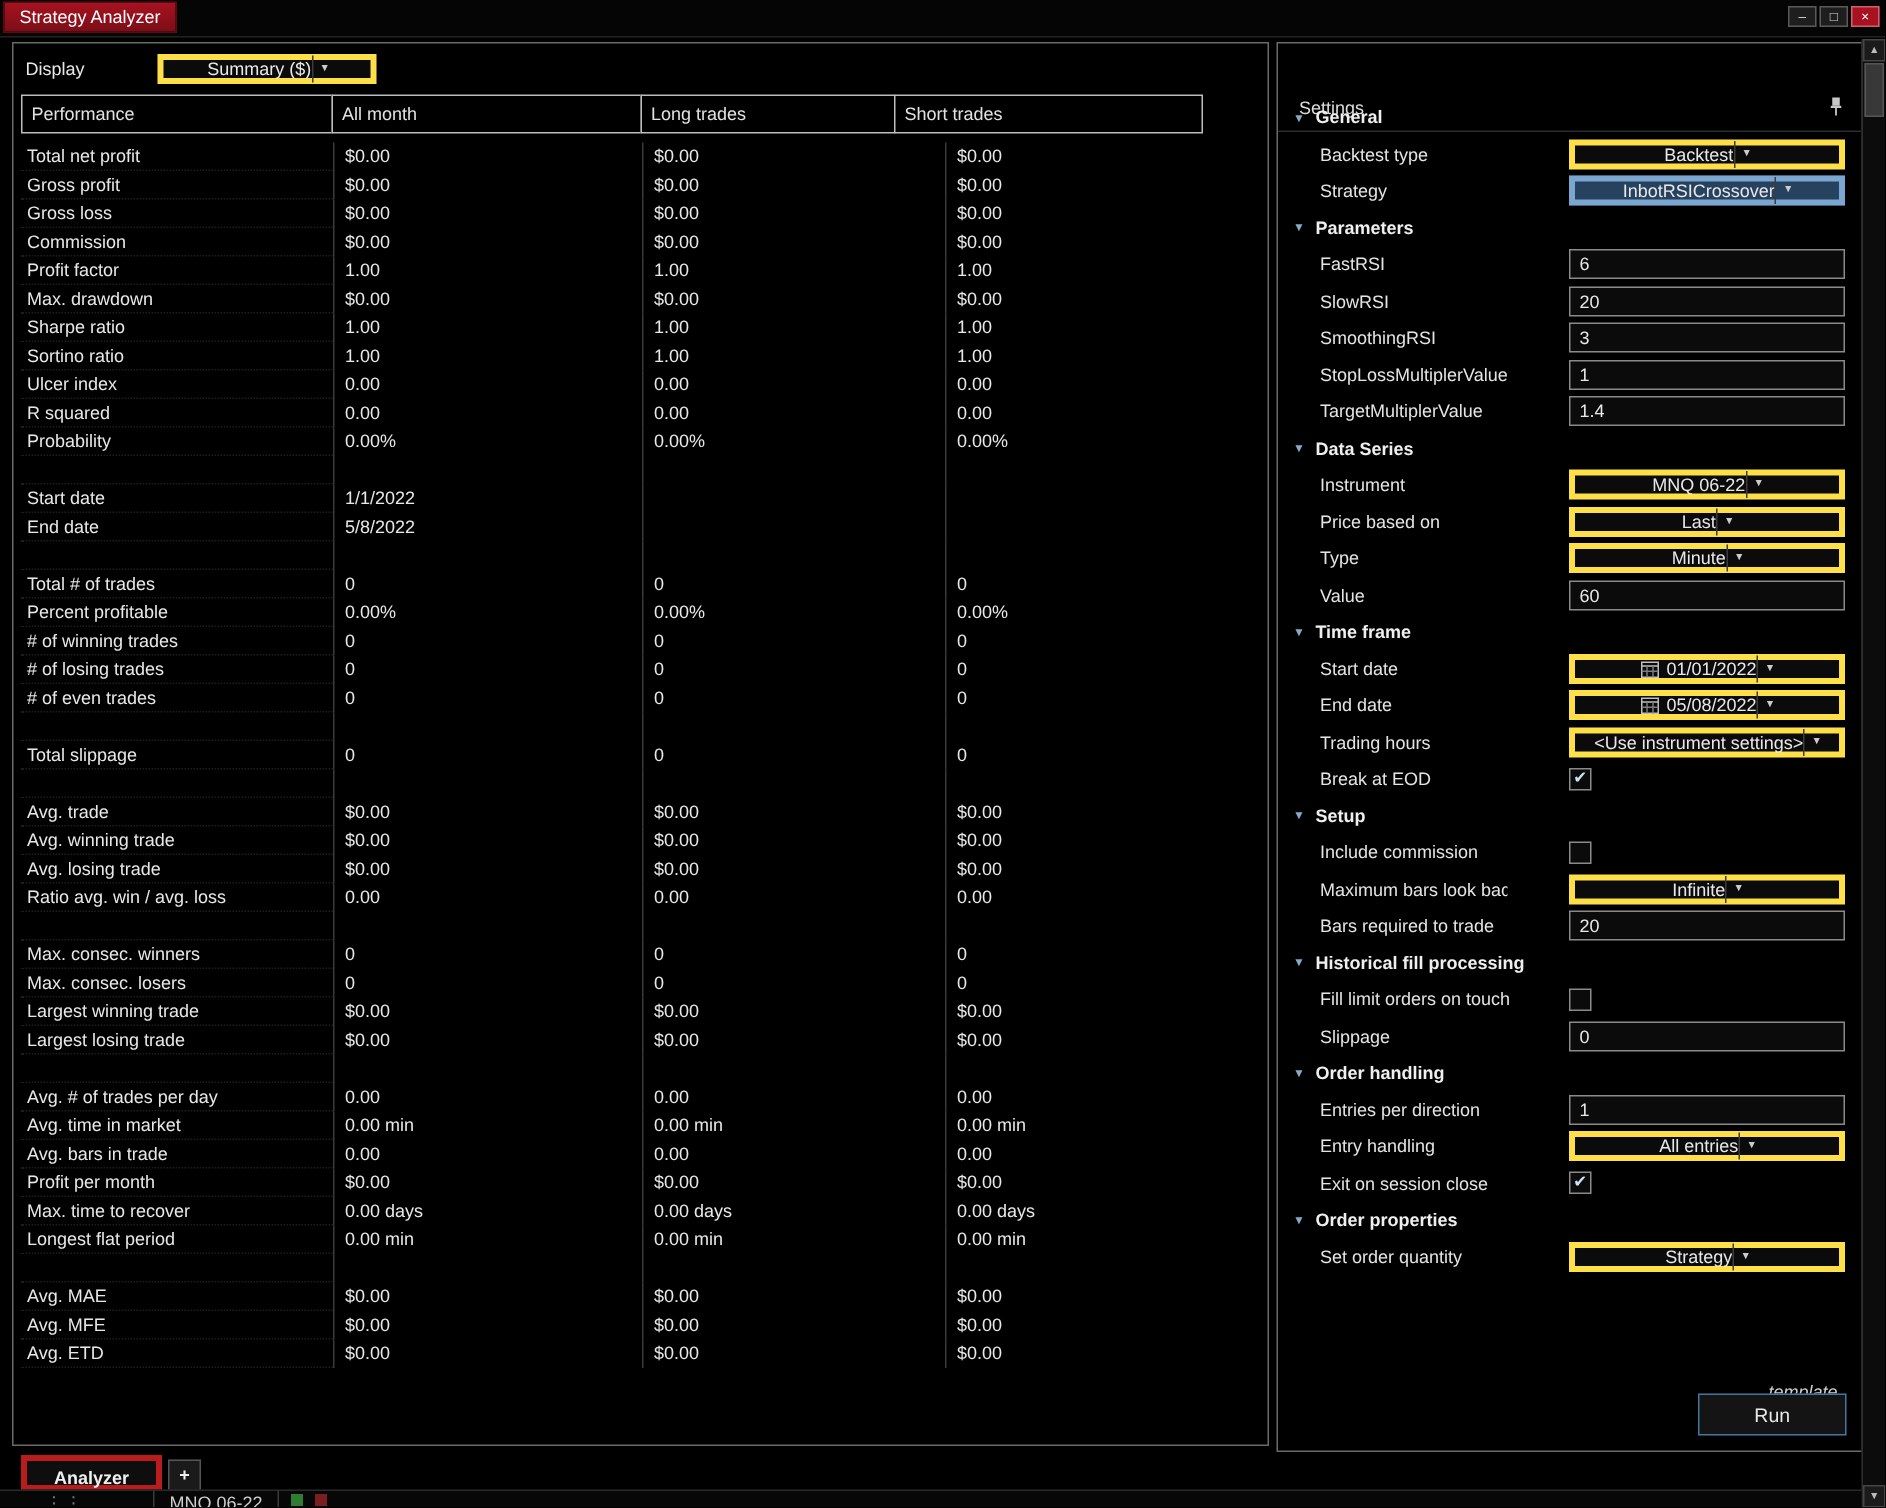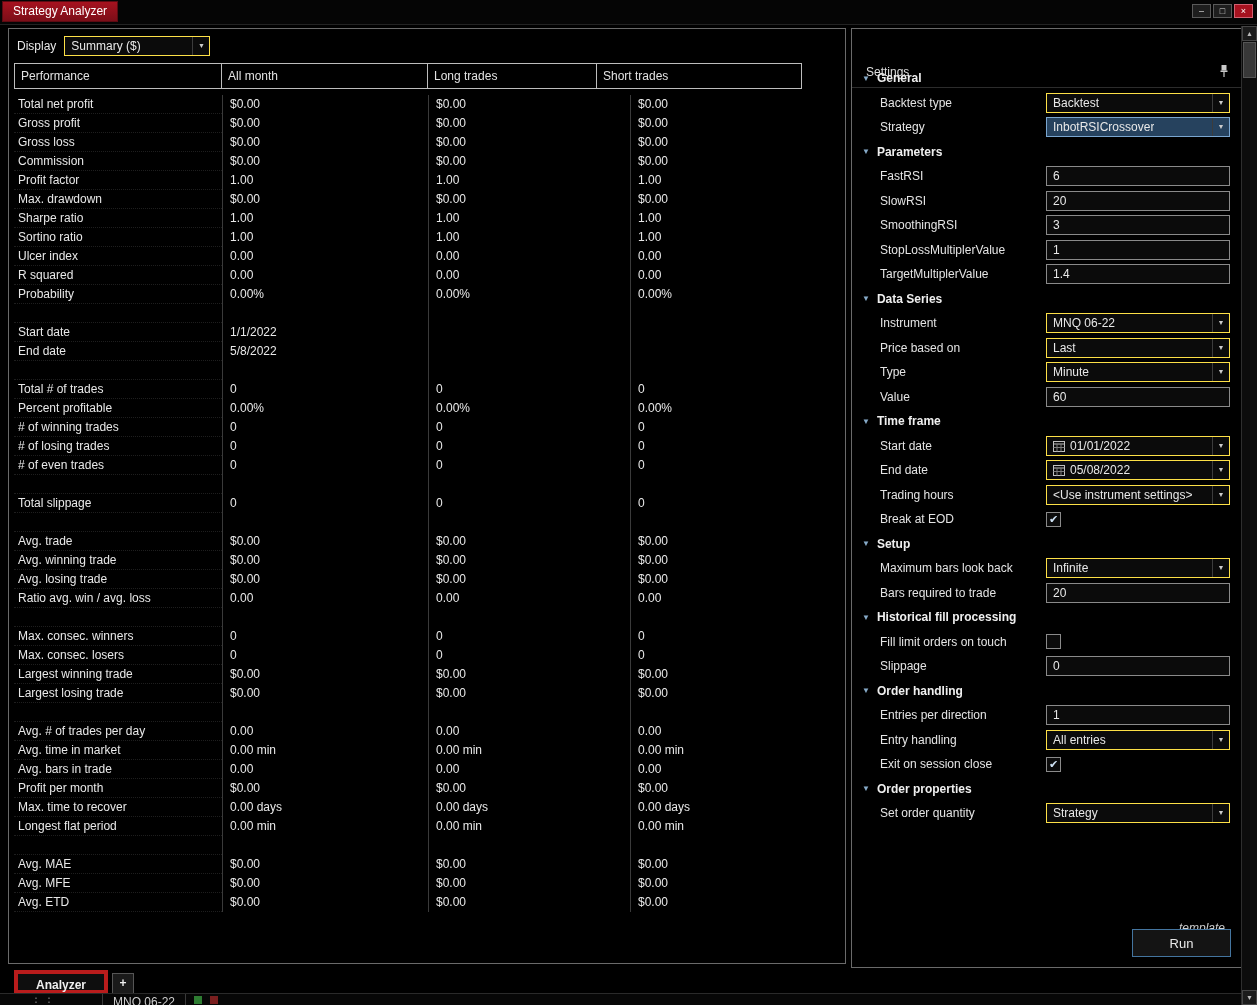--- a/index.html
+++ b/index.html
@@ -11,22 +11,22 @@
   .title-tab{position:absolute;left:2px;top:1px;height:19px;line-height:19px;padding:0 10px;
     background:linear-gradient(var(--title-tab-red,#a6121f),#7c0e18);border:1px solid #5d0a12;color:#fff;}
   .win-buttons{position:absolute;right:4px;top:4px;display:flex;gap:2px;}
   .win-btn{width:19px;height:14px;background:#1e1e1e;border:1px solid #5a5a5a;color:#ddd;
     font-size:9px;line-height:13px;text-align:center;box-sizing:border-box;}
   .win-btn.close{background:var(--title-tab-red,#a6121f);border-color:#d06070;color:#fff;}
 
   
   .left-panel{position:absolute;left:8px;top:28px;width:838px;height:936px;border:1px solid #6a6a6a;background:#000;box-sizing:border-box;}
   .display-row{position:absolute;left:8px;top:7px;display:flex;align-items:center;gap:8px;}
-  .select{display:flex;align-items:center;justify-content:space-between;background:#0b0b0b;
-    border:1px solid #fde047;height:20px;padding-left:6px;box-sizing:border-box;cursor:default;}
+  .select{display:flex;align-items:center;justify-content:center;background:#0b0b0b;
+    border:4px solid #fde047;height:20px;padding-left:6px;box-sizing:border-box;cursor:default;margin-left:41px;}
   .display-select{width:146px;}
   .chev{width:16px;text-align:center;font-size:7px;color:#ccc;flex:none;border-left:1px solid #3c3c3c;line-height:18px;height:18px;}
   .sel-val{display:flex;align-items:center;overflow:hidden;white-space:nowrap;gap:5px;}
   .sel-text{overflow:hidden;white-space:nowrap;}
 
   .table{position:absolute;left:5px;top:34px;right:5px;}
   .t-head{display:flex;}
   .t-hcell{border:1px solid #bdbdbd;box-sizing:border-box;height:26px;line-height:24px;padding-left:6px;color:#e2e2e2;background:#000;}
   .t-hcell+.t-hcell{margin-left:-1px;}
   .h1{width:208px;} .h2{width:207px;} .h3{width:170px;} .h4{width:206px;}
@@ -523,20 +523,26 @@
           <div class="item-label">Break at EOD</div>
           <div class="ctrl checkwrap">
             <div class="checkbox checked">✔</div>
           </div>
         </div>
         <div class="row section-row">
           <div class="tri" style="display: inline;">▼</div>
           <div class="sec-label" style="display: inline;">Setup</div>
         </div>
         <div class="row item-row">
+          <div class="item-label">Include commission</div>
+          <div class="ctrl checkwrap">
+            <div class="checkbox"></div>
+          </div>
+        </div>
+        <div class="row item-row">
           <div class="item-label">Maximum bars look back</div>
           <div class="ctrl select">
             <div class="sel-val">
               <div class="sel-text">Infinite</div>
             </div>
             <div class="chev">▼</div>
           </div>
         </div>
         <div class="row item-row">
           <div class="item-label">Bars required to trade</div>

